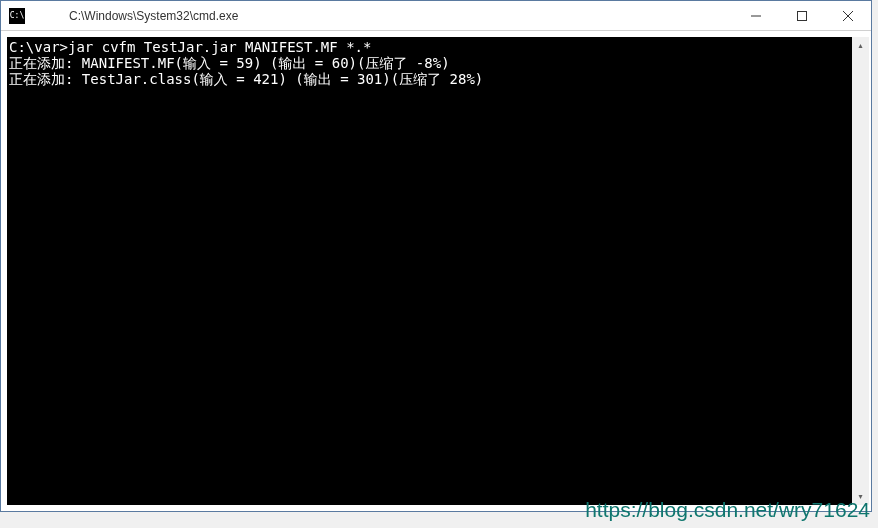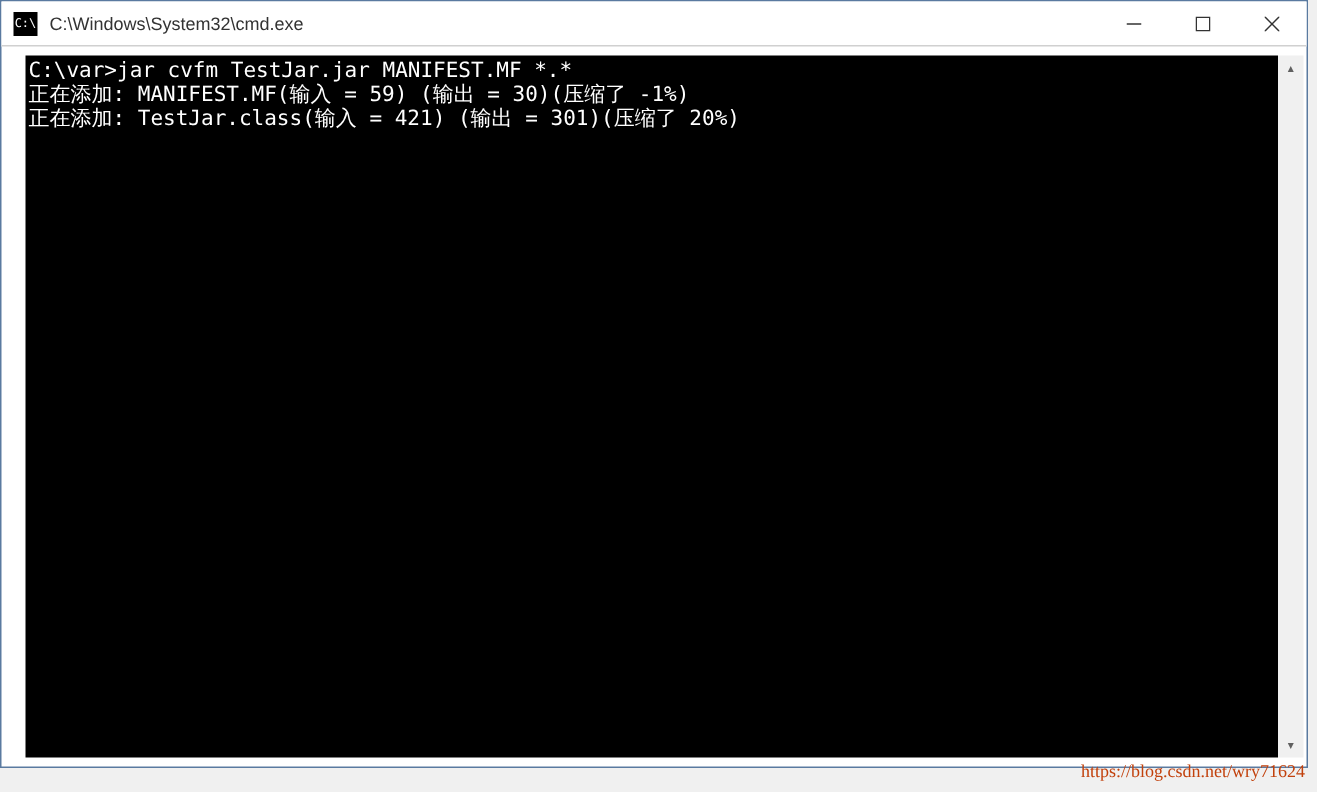--- a/index.html
+++ b/index.html
@@ -39,20 +39,21 @@
       justify-content: center;
       font-size: 8px;
       color: #fff;
       font-family: monospace;
     }
     .title-text {
       flex: 1;
       font-size: 12px;
       color: #333;
       padding-left: 2px;
+      margin-left: 36px;
     }
     .window-controls {
       display: flex;
       height: 100%;
     }
     .win-btn {
       width: 46px;
       height: 29px;
       display: flex;
       align-items: center;
@@ -73,21 +74,21 @@
     .terminal {
       flex: 1;
       background: #000;
       color: #fff;
       font-family: "NSimSun", "SimSun", "Consolas", monospace;
       font-size: 14px;
       line-height: 16px;
       padding: 2px 0 0 2px;
       white-space: pre;
       overflow: hidden;
-      margin: 6px 0 6px 16px;
+      margin: 6px 0 6px 6px;
     }
     .terminal .line {
       display: block;
     }
     .scrollbar {
       width: 17px;
       background: #f0f0f0;
       position: relative;
       margin: 6px 2px 6px 0;
     }
@@ -106,23 +107,23 @@
       top: 0;
     }
     .scroll-arrow.down {
       position: absolute;
       bottom: 0;
     }
     .watermark {
       position: absolute;
       bottom: 6px;
       right: 8px;
-      font-size: 12px;
-      color: #c2410c;
-      font-family: Liberation Serif, serif;
+      font-size: 21px;
+      color: #0f766e;
+      font-family: Liberation Sans, sans-serif;
       pointer-events: none;
     }
   </style>
 </head>
 <body>
 
 <div class="window">
   <div class="titlebar">
     <div class="title-icon">
       <span>C:\</span>
@@ -141,21 +142,21 @@
       </button>
       <button class="win-btn close">
         <svg viewBox="0 0 10 10">
             <line x1="0" y1="0" x2="10" y2="10" stroke="currentColor" stroke-width="1"></line>
             <line x1="10" y1="0" x2="0" y2="10" stroke="currentColor" stroke-width="1"></line>
           </svg>
       </button>
     </div>
   </div>
   <div class="content-area">
-    <div class="terminal"><span class="line"></span><span class="line">C:\var&gt;jar cvfm TestJar.jar MANIFEST.MF *.*</span><span class="line">正在添加: MANIFEST.MF(输入 = 59) (输出 = 30)(压缩了 -1%)</span><span class="line">正在添加: TestJar.class(输入 = 421) (输出 = 301)(压缩了 20%)</span><span class="line"></span></div>
+    <div class="terminal"><span class="line"></span><span class="line">C:\var&gt;jar cvfm TestJar.jar MANIFEST.MF *.*</span><span class="line">正在添加: MANIFEST.MF(输入 = 59) (输出 = 60)(压缩了 -8%)</span><span class="line">正在添加: TestJar.class(输入 = 421) (输出 = 301)(压缩了 28%)</span><span class="line"></span></div>
     <div class="scrollbar">
       <div class="scroll-arrow up">▴</div>
       <div class="scroll-arrow down">▾</div>
     </div>
   </div>
 </div>
 
 <div class="watermark">https://blog.csdn.net/wry71624</div>
 
 </body></html>

